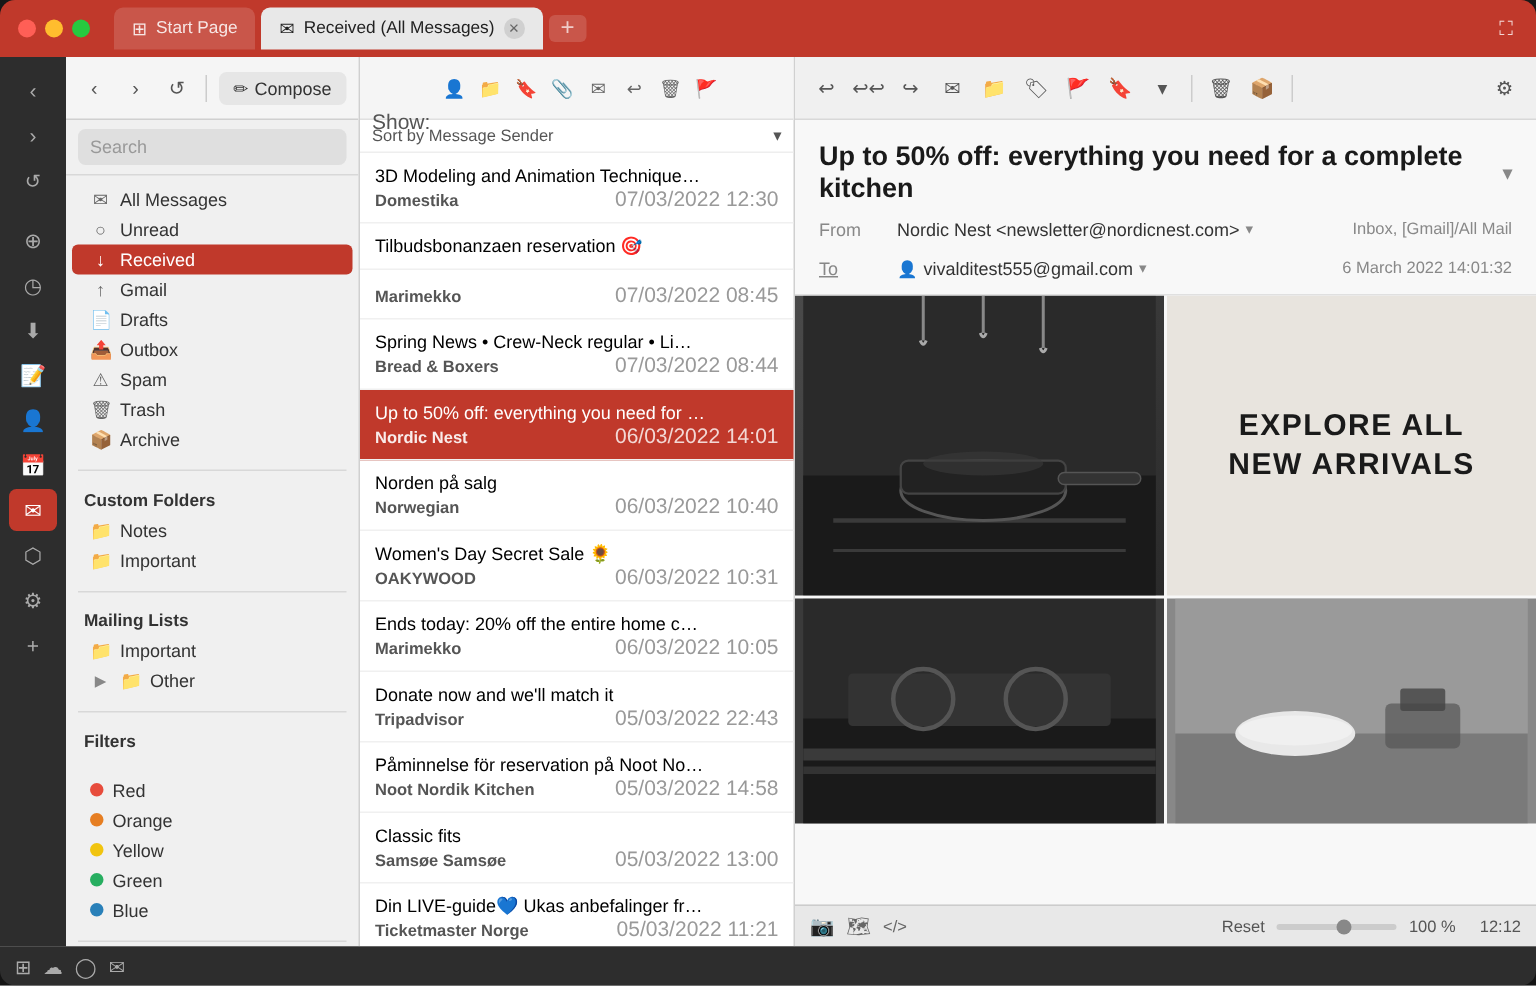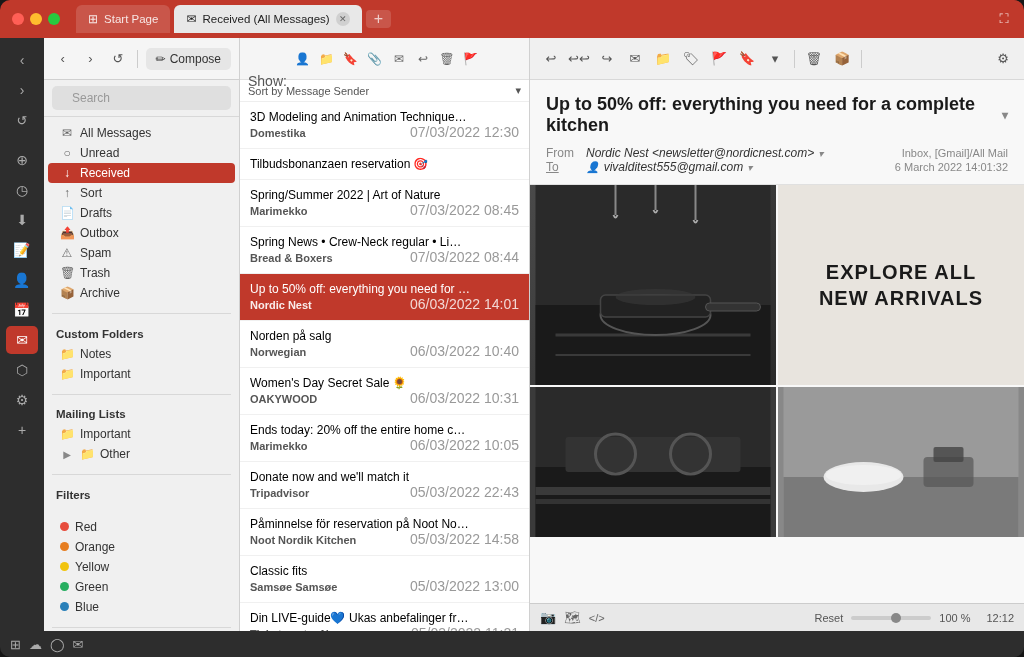--- a/index.html
+++ b/index.html
@@ -36,21 +36,21 @@
     .left-panel { width: 196px; background: #f0f0f0; border-right: 1px solid #d0d0d0; display: flex; flex-direction: column; flex-shrink: 0; overflow-y: auto; }
 
     
     .toolbar { height: 42px; display: flex; align-items: center; padding: 0 8px; gap: 6px; border-bottom: 1px solid #d0d0d0; background: #f5f5f5; flex-shrink: 0; }
     .toolbar-btn { width: 24px; height: 24px; display: flex; align-items: center; justify-content: center; color: #555; font-size: 13px; cursor: pointer; border-radius: 4px; }
     .toolbar-divider { width: 1px; height: 18px; background: #ccc; margin: 0 2px; }
     .compose-btn { display: flex; align-items: center; gap: 4px; padding: 4px 10px; border-radius: 5px; background: rgba(0,0,0,0.06); color: #333; cursor: pointer; font-size: 12px; margin-left: auto; }
 
     
     .search-bar { padding: 6px 8px; border-bottom: 1px solid #d8d8d8; }
-    .search-input { width: 100%; height: 24px; background: rgba(0,0,0,0.07); border: none; border-radius: 5px; padding: 0 20px; font-size: 12px; color: #333; outline: none; }
+    .search-input { width: 100%; height: 24px; background: rgba(0,0,0,0.07); border: none; border-radius: 5px; padding: 0 8px; font-size: 12px; color: #333; outline: none; }
     .search-input::placeholder { color: #999; }
 
     
     .nav-section { padding: 6px 0; }
     .nav-header { padding: 4px 12px; font-size: 11.5px; font-weight: 600; color: #333; }
     .nav-item { display: flex; align-items: center; gap: 6px; padding: 3px 12px; cursor: pointer; border-radius: 4px; margin: 0 4px; color: #333; font-size: 12px; }
     .nav-item.active { background: #c0392b; color: white; }
     .nav-item.active .nav-icon { color: white; }
     .nav-icon { font-size: 12px; color: #666; width: 14px; text-align: center; }
     .nav-item.active .nav-icon { color: white; }
@@ -80,22 +80,22 @@
     .email-item.selected .email-date { color: rgba(255,255,255,0.8); }
 
     
     .right-panel { flex: 1; background: #f8f8f8; display: flex; flex-direction: column; overflow: hidden; }
     .email-toolbar { height: 42px; background: #f0f0f0; border-bottom: 1px solid #d8d8d8; display: flex; align-items: center; padding: 0 10px; gap: 6px; flex-shrink: 0; }
     .email-toolbar-btn { width: 22px; height: 22px; display: flex; align-items: center; justify-content: center; color: #555; font-size: 13px; cursor: pointer; border-radius: 4px; }
     .email-toolbar-sep { width: 1px; height: 18px; background: #ccc; margin: 0 2px; }
 
     .email-header { padding: 14px 16px 10px; border-bottom: 1px solid #e0e0e0; background: #f8f8f8; flex-shrink: 0; }
     .email-title { font-size: 18px; font-weight: 600; color: #1a1a1a; margin-bottom: 10px; display: flex; align-items: center; gap: 6px; }
-    .email-meta { display: grid; grid-template-columns: 40px 1fr; gap: 0; font-size: 12px; }
-    .email-meta-value { color: #333; display: flex; align-items: center; gap: 4px; font-style: italic; }
+    .email-meta { display: grid; grid-template-columns: 40px 1fr; gap: 12px; font-size: 12px; }
+    .email-meta-value { color: #333; display: flex; align-items: center; gap: 4px; }
     .meta-row { display: flex; align-items: center; justify-content: space-between; }
 
     .email-body { flex: 1; overflow-y: auto; padding: 0; }
     .email-images { display: grid; grid-template-columns: 1fr 1fr; gap: 2px; }
 
     
     .img-placeholder { background: #555; overflow: hidden; position: relative; }
     .img-placeholder.tall { height: 200px; }
     .img-explore { background: #e8e4de; display: flex; align-items: center; justify-content: center; }
     .explore-text { text-align: center; font-size: 20px; font-weight: 700; color: #1a1a1a; letter-spacing: 1px; line-height: 1.3; }
@@ -190,21 +190,21 @@
         <div class="nav-item">
           <span class="nav-icon">○</span>
           <span>Unread</span>
         </div>
         <div class="nav-item active">
           <span class="nav-icon">↓</span>
           <span>Received</span>
         </div>
         <div class="nav-item">
           <span class="nav-icon">↑</span>
-          <span>Sort</span>
+          <span>Gmail</span>
         </div>
         <div class="nav-item">
           <span class="nav-icon">📄</span>
           <span>Drafts</span>
         </div>
         <div class="nav-item">
           <span class="nav-icon">📤</span>
           <span>Outbox</span>
         </div>
         <div class="nav-item">
@@ -309,23 +309,20 @@
             <span class="email-sender">Domestika</span>
             <span class="email-date">07/03/2022 12:30</span>
           </div>
         </div>
         <div class="email-item">
           <div class="email-row">
             <span class="email-subject">Tilbudsbonanzaen reservation 🎯</span>
           </div>
         </div>
         <div class="email-item">
-          <div class="email-row">
-            <span class="email-subject">Spring/Summer 2022 | Art of Nature</span>
-          </div>
           <div class="email-row">
             <span class="email-sender">Marimekko</span>
             <span class="email-date">07/03/2022 08:45</span>
           </div>
         </div>
         <div class="email-item">
           <div class="email-row">
             <span class="email-subject">Spring News • Crew-Neck regular • Limited Edition</span>
           </div>
           <div class="email-row">

